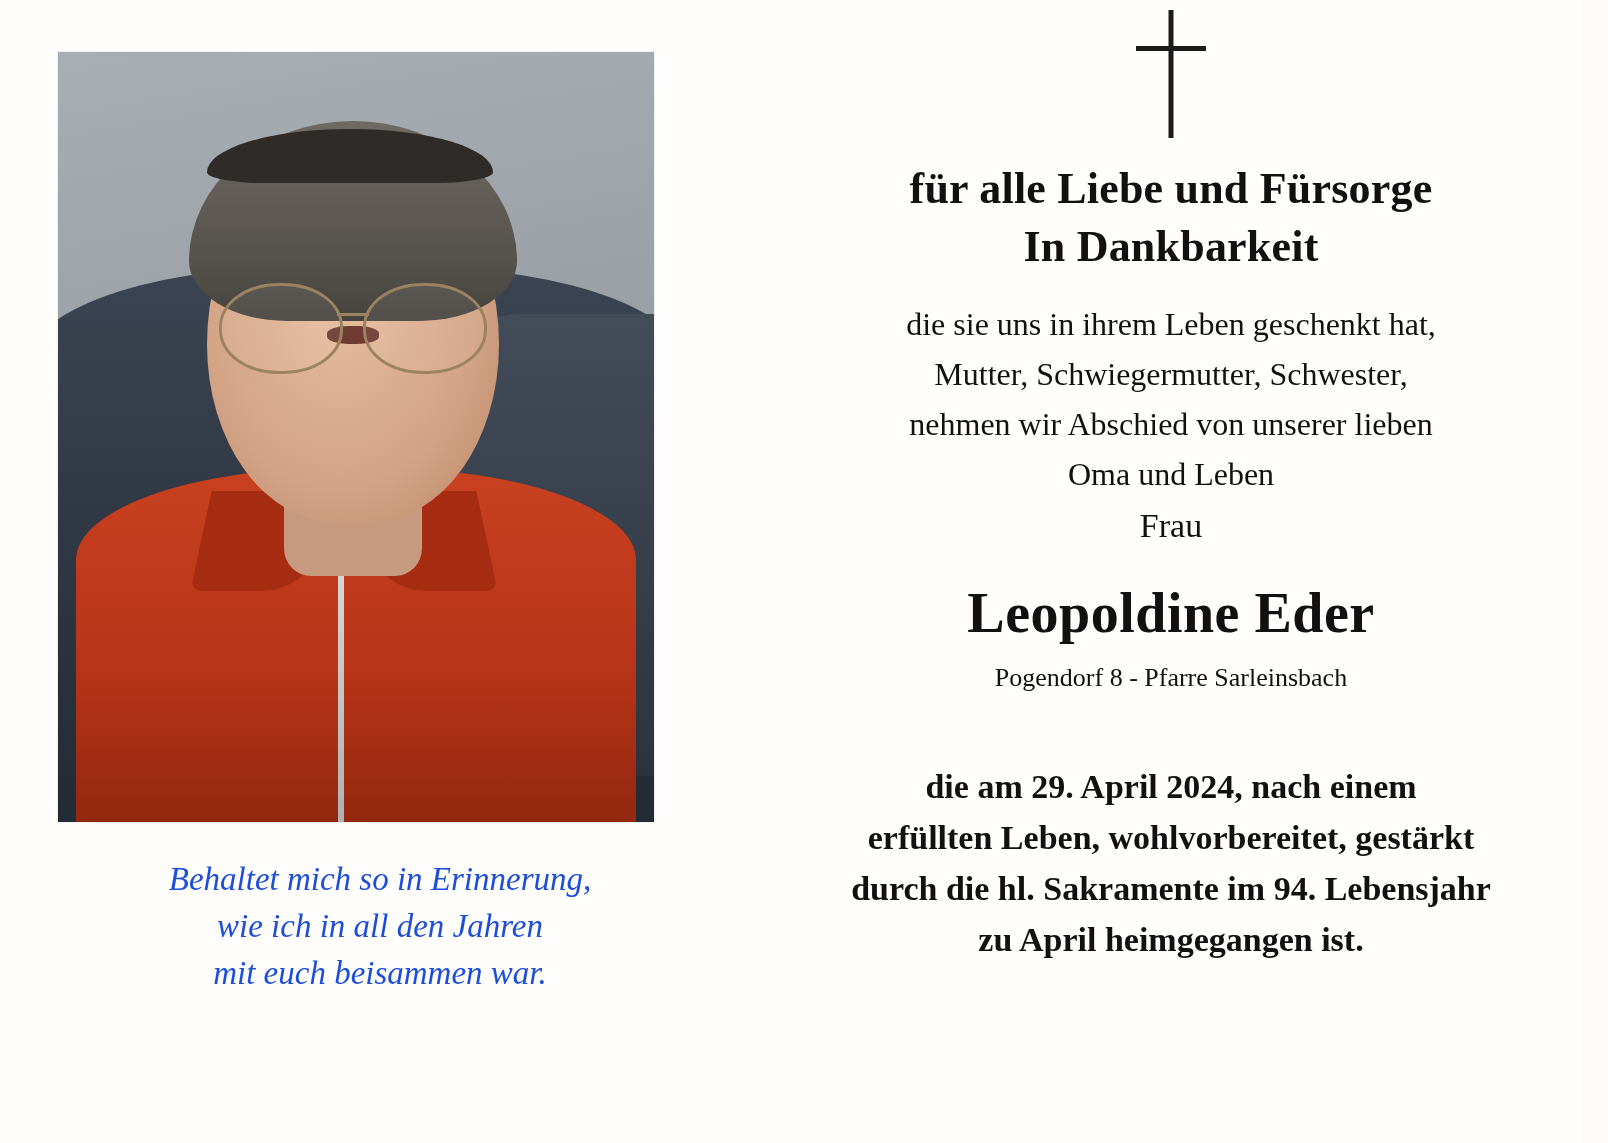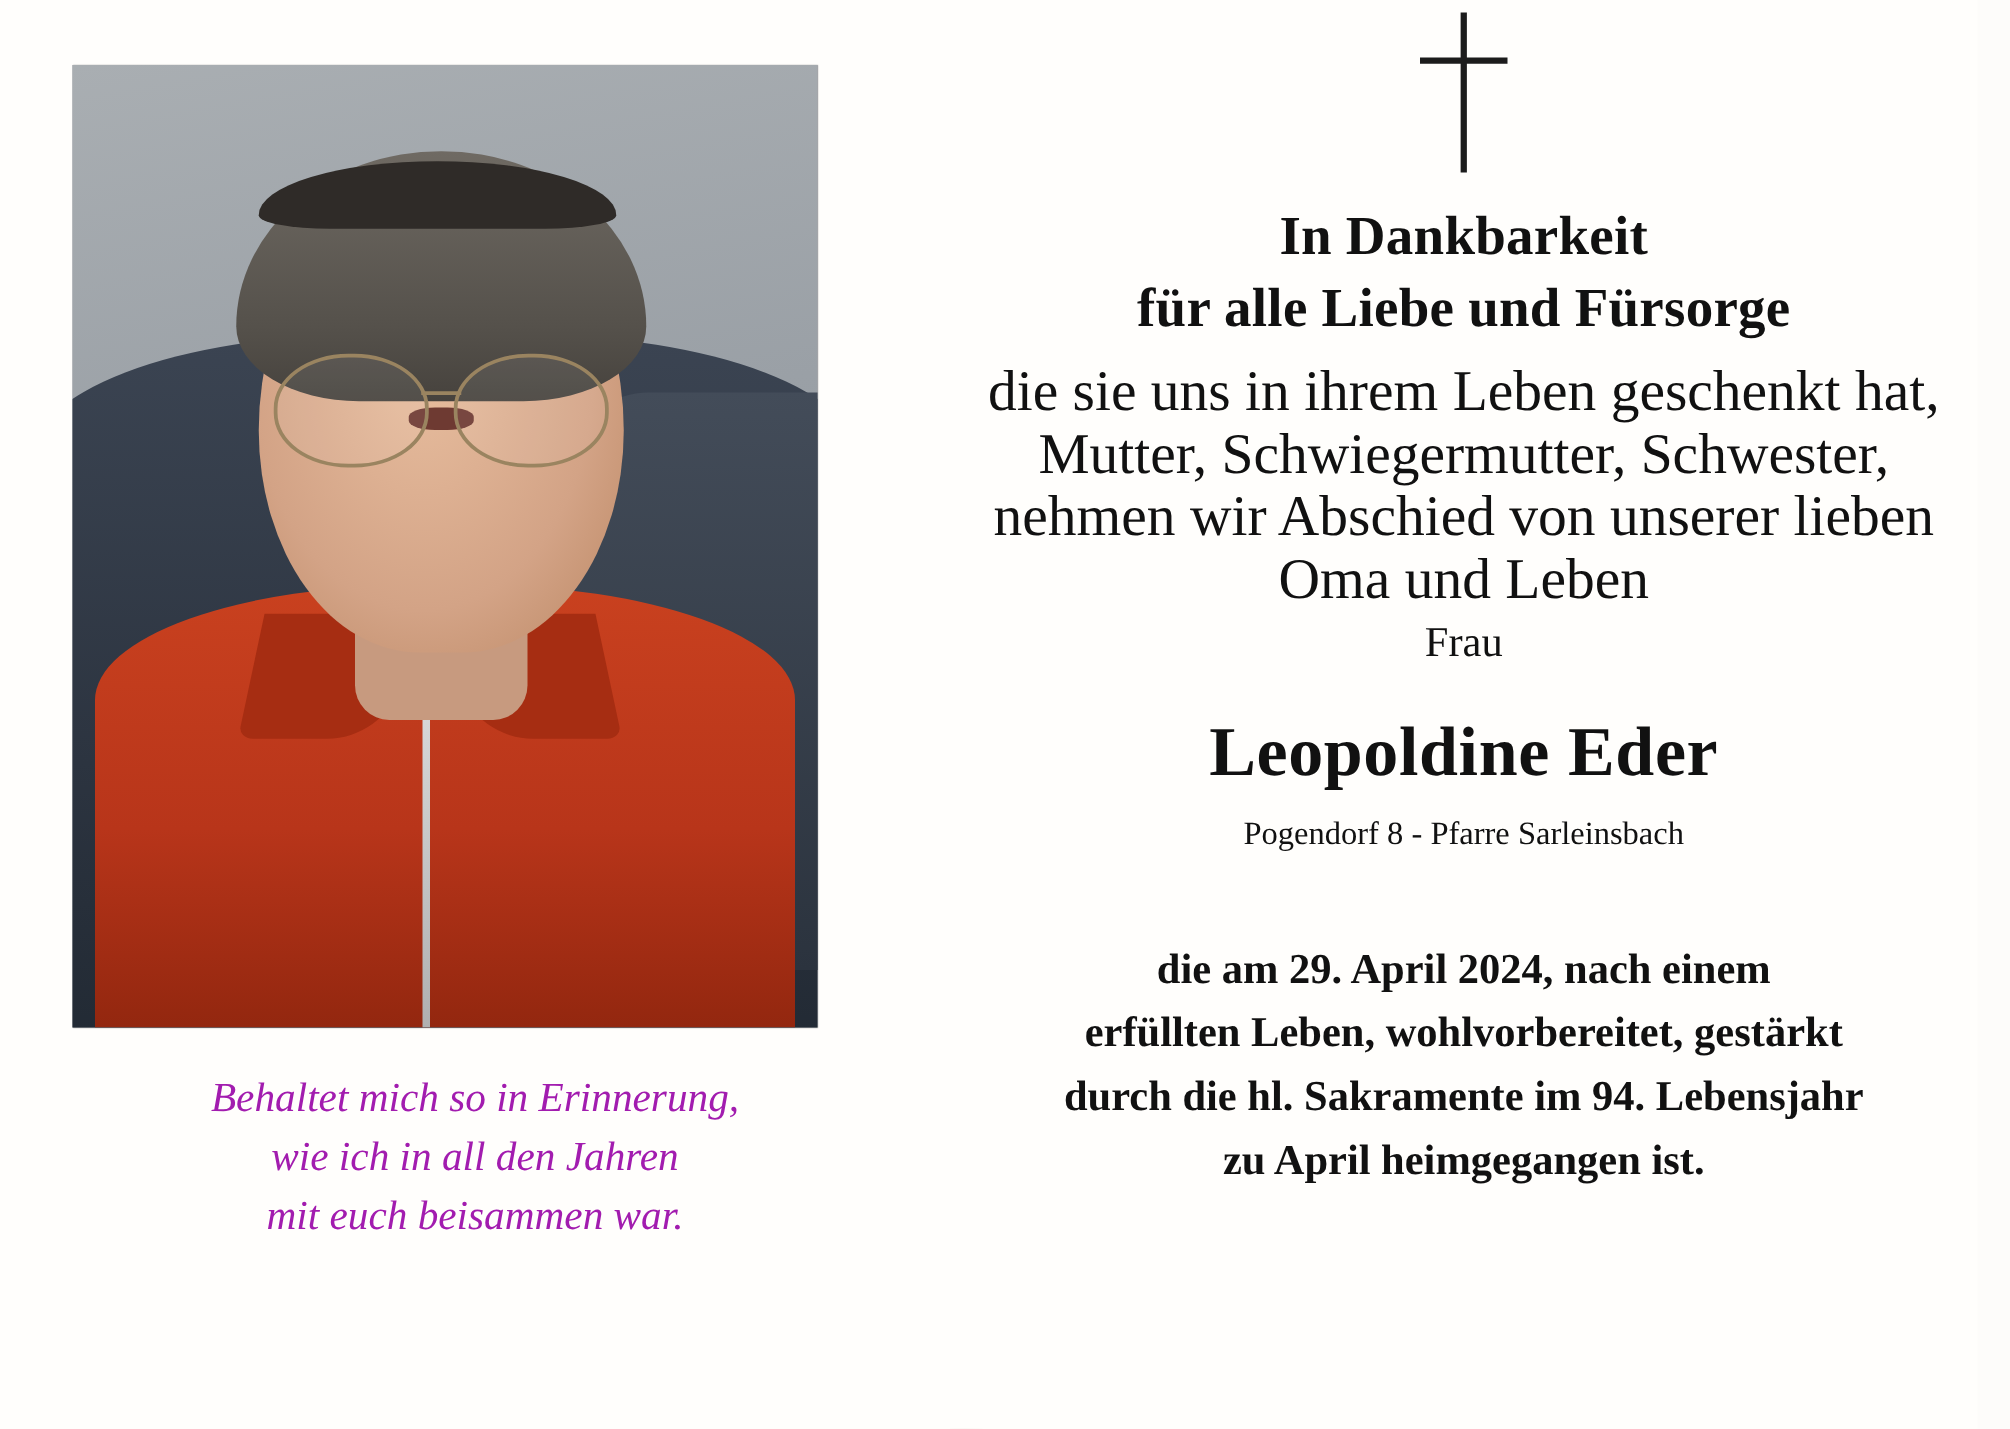--- a/index.html
+++ b/index.html
@@ -165,21 +165,21 @@
 
   .caption {
     position: absolute;
     left: 0;
     top: 856px;
     width: 760px;
     text-align: center;
     font-style: italic;
     font-size: 33px;
     line-height: 47px;
-    color: #a21caf;
+    color: #1d4ed8;
   }
   .caption div { white-space: nowrap; }
 
   
   .fold {
     position: absolute;
     left: 760px;
     top: 0;
     width: 26px;
     height: 100%;
@@ -226,22 +226,22 @@
     width: 822px;
     text-align: center;
   }
   .headline {
     font-weight: bold;
     font-size: 44px;
     line-height: 58px;
     letter-spacing: 0.2px;
   }
   .intro {
-    margin-top: 12px;
-    font-size: 46px;
+    margin-top: 23px;
+    font-size: 32px;
     line-height: 50px;
   }
   .frau {
     margin-top: 4px;
     font-size: 34px;
     line-height: 46px;
   }
   .name {
     margin-top: 32px;
     font-weight: bold;
@@ -302,22 +302,22 @@
   <div class="right-page">
 
     <div class="cross">
       <div class="v"></div>
       <div class="h"></div>
     </div>
 
     <div class="right-content">
 
       <div class="headline">
+        <div class="line">für alle Liebe und Fürsorge</div>
         <div class="line">In Dankbarkeit</div>
-        <div class="line">für alle Liebe und Fürsorge</div>
       </div>
 
       <div class="intro">
         <div class="line">die sie uns in ihrem Leben geschenkt hat,</div>
         <div class="line">Mutter, Schwiegermutter, Schwester,</div>
         <div class="line">nehmen wir Abschied von unserer lieben</div>
         <div class="line">Oma und Leben</div>
       </div>
 
       <div class="frau">Frau</div>

